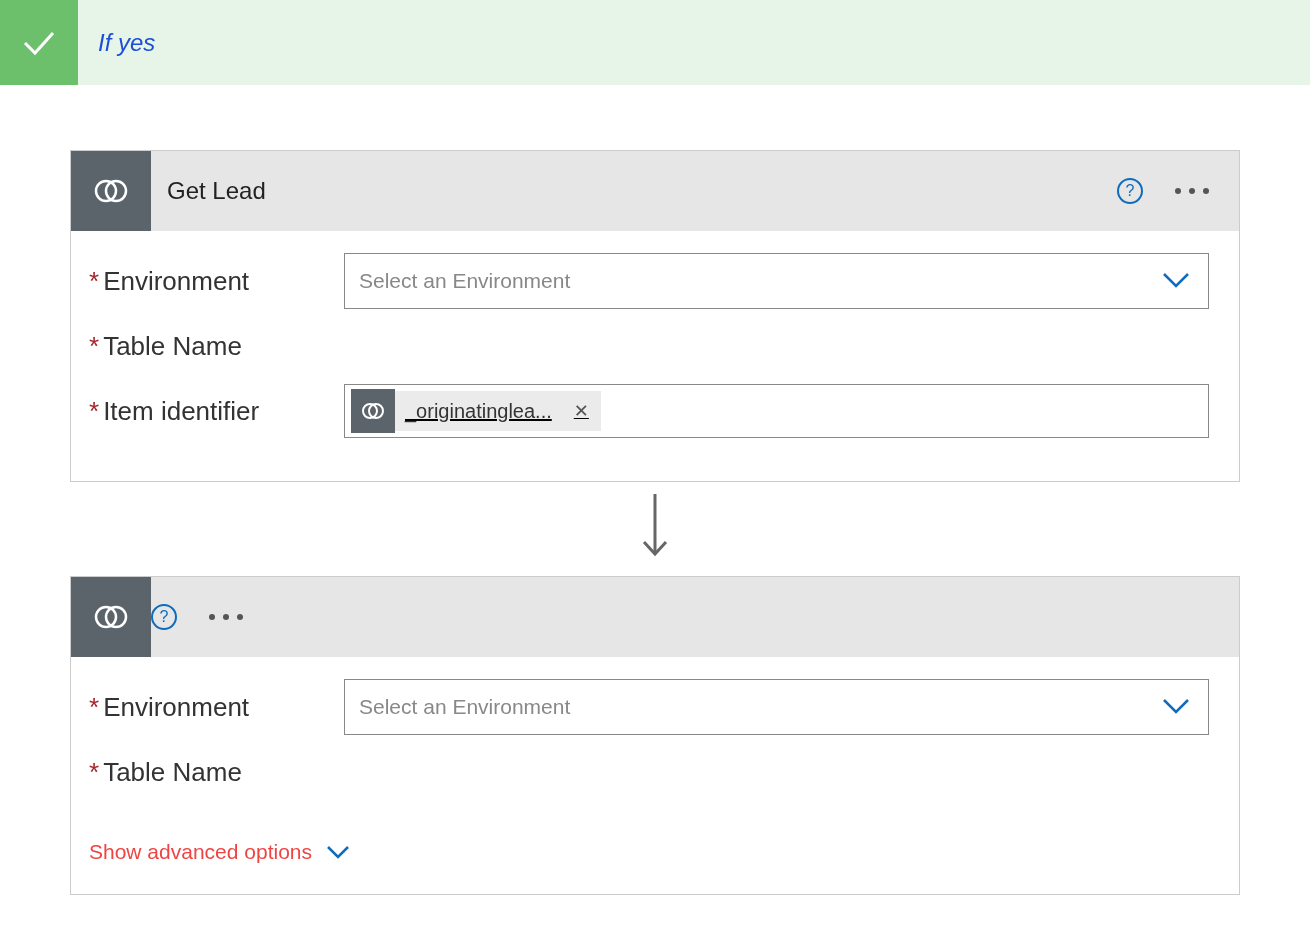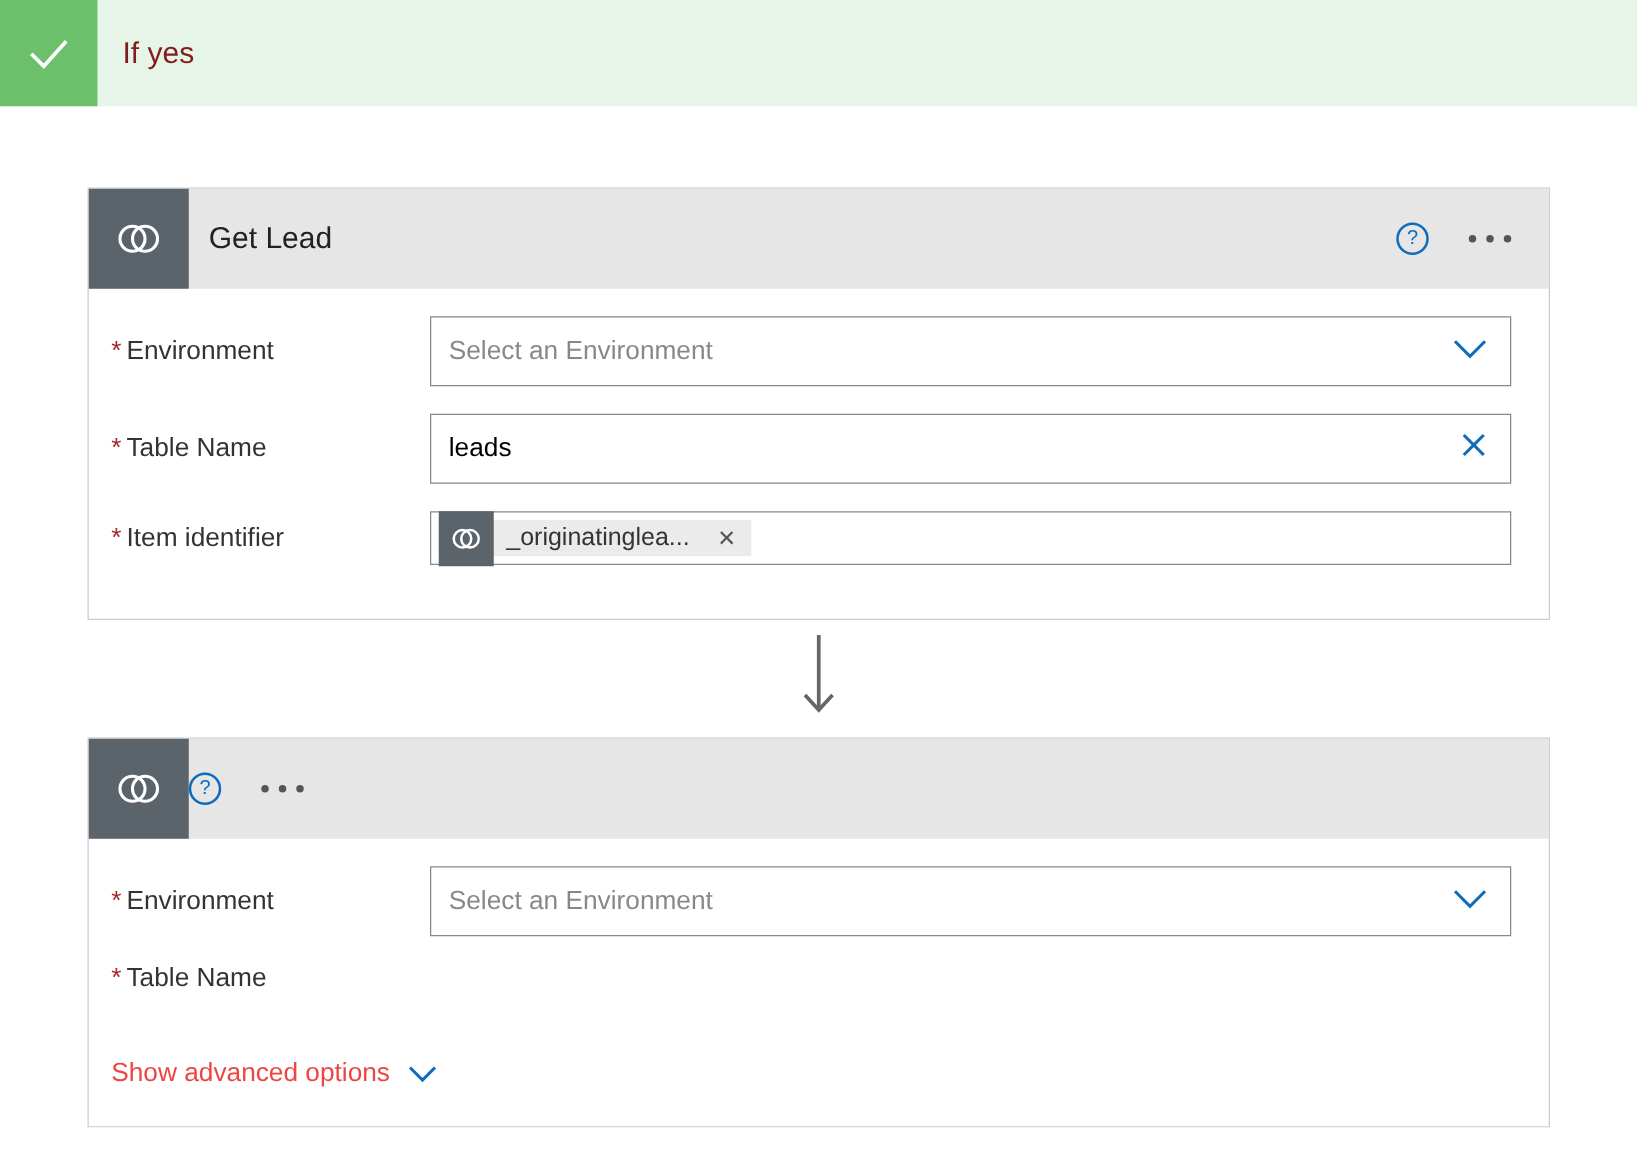--- a/index.html
+++ b/index.html
@@ -7,21 +7,21 @@
 
 .condition-header {
   display: flex; align-items: center;
   background: #e7f4e8; height: 85px;
 }
 .condition-check {
   width: 78px; height: 85px; background: #6cc06c;
   display: flex; align-items: center; justify-content: center;
 }
 .condition-check svg { stroke: #fff; stroke-width: 3; fill: none; }
-.condition-title { font-size: 24px; margin-left: 20px; color: #7f1d1d; }
+.condition-title { font-size: 24px; margin-left: 20px; color: #1d4ed8; font-style: italic; }
 
 .cards-area { padding: 0 70px; }
 
 .card {
   border: 1px solid #ccc; background: #fff; margin-top: 65px;
 }
 
 .card-header {
   display: flex; align-items: center;
   background: #e6e6e6; height: 80px;
@@ -37,38 +37,39 @@
   width: 26px; height: 26px; border: 2px solid #0f6cbd;
   border-radius: 50%; color: #0f6cbd; font-size: 16px;
   display: flex; align-items: center; justify-content: center; cursor: pointer;
 }
 .dots { display: flex; gap: 8px; cursor: pointer; }
 .dots span { width: 6px; height: 6px; background: #555; border-radius: 50%; }
 
 .card-body { padding: 22px 30px 30px 18px; }
 .field-row { display: flex; align-items: center; margin-bottom: 22px; }
 .field-row:last-child { margin-bottom: 13px; }
-.field-label { width: 255px; font-size: 21px; color: #333; padding-left: 0; }
+.field-label { width: 255px; font-size: 26px; color: #333; padding-left: 0; }
 .req { color: #a4262c; margin-right: 4px; }
 .field-control {
   flex: 1; border: 1px solid #888; height: 56px;
   display: flex; align-items: center; padding: 16px 14px;
   font-size: 21px; position: relative; background: #fff;
 }
 .placeholder { color: #888; }
 .chevron-right, .clear-right {
   position: absolute; right: 18px; top: 50%; transform: translateY(-50%);
 }
 .chevron-right svg { stroke: #0f6cbd; stroke-width: 2.5; fill: none; }
 .clear-right svg { stroke: #0f6cbd; stroke-width: 2.5; fill: none; }
 
 .token-container { padding: 6px; }
 .token {
   display: inline-flex; align-items: center; background: #ebebeb;
-  height: 29px;
+  height: 40px;
+  text-decoration: underline;
 }
 .token-icon {
   width: 44px; height: 44px; background: #5b636b;
   display: flex; align-items: center; justify-content: center;
 }
 .token-icon svg { stroke: #fff; stroke-width: 2; fill: none; }
 .token-text { padding: 0 10px; font-size: 20px; color: #333; }
 .token-remove { padding: 0 12px; font-size: 18px; color: #555; cursor: pointer; }
 
 .arrow-down {
@@ -121,29 +122,20 @@
           <span class="placeholder">Select an Environment</span>
           <span class="chevron-right">
             <svg width="28" height="16" viewBox="0 0 28 16">
                 <polyline points="2,2 14,14 26,2"></polyline>
               </svg>
           </span>
         </div>
       </div>
       <div class="field-row">
         <div class="field-label"><span class="req">*</span><span>Table Name</span></div>
-        <div class="field-control">
-          <span>leads</span>
-          <span class="clear-right">
-            <svg width="22" height="22" viewBox="0 0 22 22">
-                <line x1="3" y1="3" x2="19" y2="19"></line>
-                <line x1="19" y1="3" x2="3" y2="19"></line>
-              </svg>
-          </span>
-        </div>
       </div>
       <div class="field-row">
         <div class="field-label"><span class="req">*</span><span>Item identifier</span></div>
         <div class="field-control token-container" style="height:auto;">
           <div class="token">
             <div class="token-icon">
               <svg width="26" height="26" viewBox="0 0 26 26">
                   <circle cx="10" cy="13" r="7"></circle>
                   <circle cx="16" cy="13" r="7"></circle>
                 </svg>

